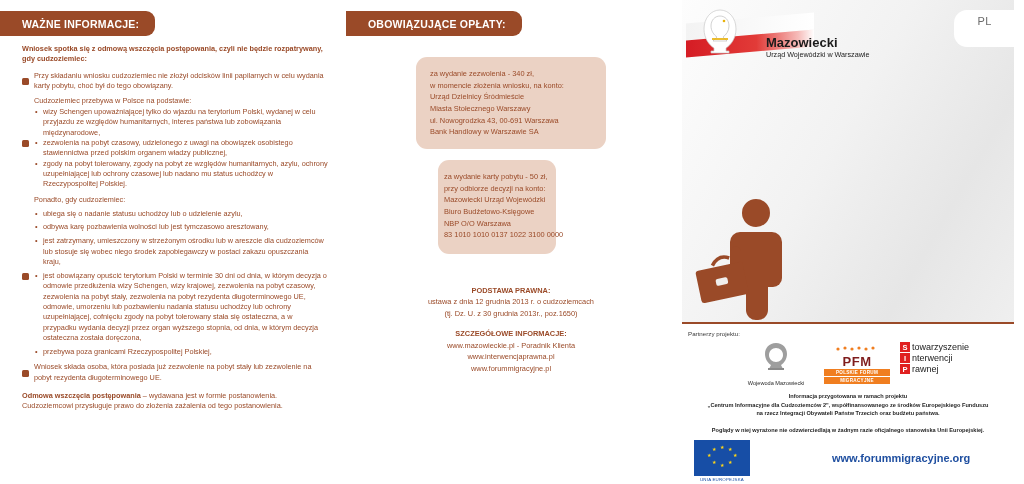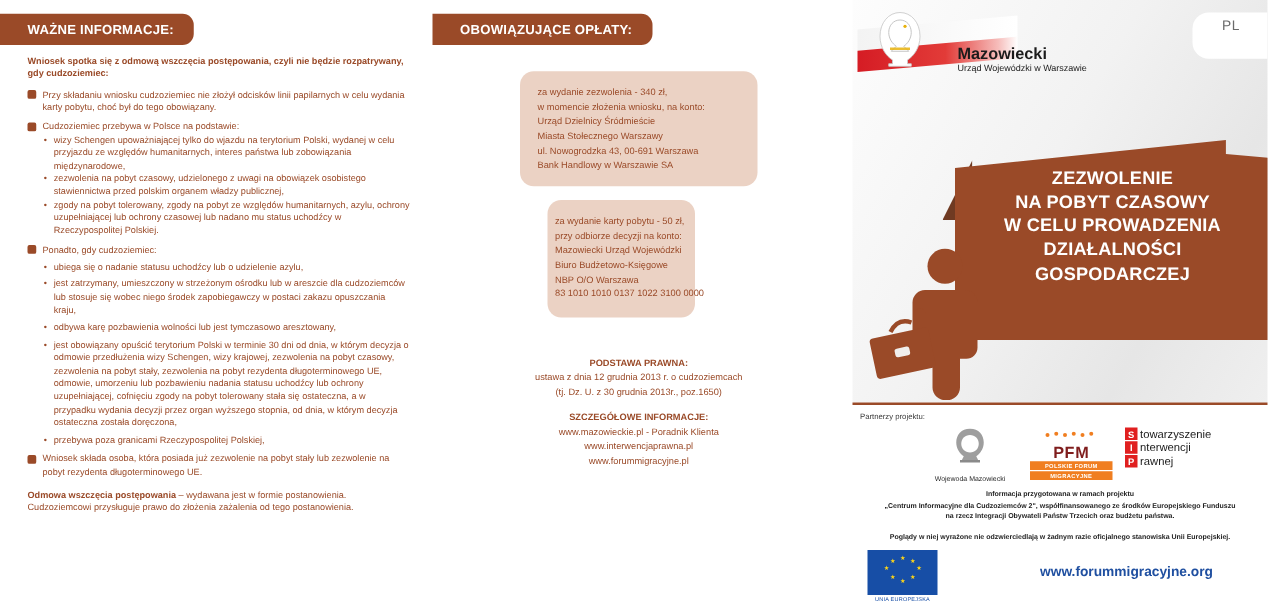--- a/index.html
+++ b/index.html
@@ -54,21 +54,21 @@
     color: #9A4A28;
     font-size: 7.3px;
     line-height: 1.42;
   }
   .lead {
     font-weight: bold;
     margin-bottom: 6px;
   }
   .bullet-row {
     display: flex;
-    align-items: flex-start;
+    align-items: center;
     margin-bottom: 5px;
   }
   .bullet-sq {
     flex: 0 0 auto;
     width: 7px; height: 7px;
     background: #9A4A28;
     border-radius: 1.5px;
     margin-right: 5px;
     margin-top: 1.5px;
   }
@@ -400,22 +400,22 @@
           </ul>
         </div>
       </div>
 
       <div class="bullet-row">
         <span class="bullet-sq"></span>
         <div class="bullet-text">
           <div>Ponadto, gdy cudzoziemiec:</div>
           <ul class="sub-list spaced">
             <li>ubiega się o nadanie statusu uchodźcy lub o udzielenie azylu,</li>
+            <li>odbywa karę pozbawienia wolności lub jest tymczasowo aresztowany,</li>
             <li>jest zatrzymany, umieszczony w strzeżonym ośrodku lub w areszcie dla cudzoziemców lub stosuje się wobec niego środek zapobiegawczy w postaci zakazu opuszczania kraju,</li>
-            <li>odbywa karę pozbawienia wolności lub jest tymczasowo aresztowany,</li>
             <li>jest obowiązany opuścić terytorium Polski w terminie 30 dni od dnia, w którym decyzja o odmowie przedłużenia wizy Schengen, wizy krajowej, zezwolenia na pobyt czasowy, zezwolenia na pobyt stały, zezwolenia na pobyt rezydenta długoterminowego UE, odmowie, umorzeniu lub pozbawieniu nadania statusu uchodźcy lub ochrony uzupełniającej, cofnięciu zgody na pobyt tolerowany stała się ostateczna, a w przypadku wydania decyzji przez organ wyższego stopnia, od dnia, w którym decyzja ostateczna została doręczona,</li>
             <li>przebywa poza granicami Rzeczypospolitej Polskiej,</li>
           </ul>
         </div>
       </div>
 
       <div class="bullet-row">
         <span class="bullet-sq"></span>
         <div class="bullet-text">
           <div>Wniosek składa osoba, która posiada już zezwolenie na pobyt stały lub zezwolenie na  pobyt rezydenta długoterminowego UE.</div>
@@ -482,31 +482,20 @@
         <div class="org-text">
           <div class="org-name">Mazowiecki</div>
           <div class="org-sub">Urząd Wojewódzki w Warszawie</div>
         </div>
       </div>
 
       <div class="pl-badge">
         <span>PL</span>
       </div>
 
-      <div class="bubble">
-        <div class="fold"></div>
-        <div class="body"></div>
-        <div class="title">
-          <div>ZEZWOLENIE</div>
-          <div>NA POBYT CZASOWY</div>
-          <div>W CELU PROWADZENIA</div>
-          <div>DZIAŁALNOŚCI</div>
-          <div>GOSPODARCZEJ</div>
-        </div>
-      </div>
 
       <svg class="person" viewBox="0 0 108 126">
         <circle cx="62" cy="17" r="14" fill="#9A4A28"></circle>
         <path d="M46 36 h32 a10 10 0 0 1 10 10 v36 a9 9 0 0 1 -9 9 h-34 a9 9 0 0 1 -9 -9 v-36 a10 10 0 0 1 10 -10 z" fill="#9A4A28"></path>
         <path d="M52 84 h22 v30 a10 10 0 0 1 -11 10 a10 10 0 0 1 -11 -10 z" fill="#9A4A28"></path>
         <path d="M42 55 l0 28" stroke="#9A4A28" stroke-width="9" stroke-linecap="round" fill="none"></path>
         <rect x="4" y="70" width="48" height="33" rx="3" fill="#9A4A28" transform="rotate(-12 28 86)"></rect>
         <path d="M22 68 q8 -10 18 -4" stroke="#9A4A28" stroke-width="3.5" fill="none" transform="rotate(-12 28 86)"></path>
         <rect x="22" y="82" width="12" height="7" rx="2" fill="#f0eeec" transform="rotate(-12 28 86)"></rect>
       </svg>

